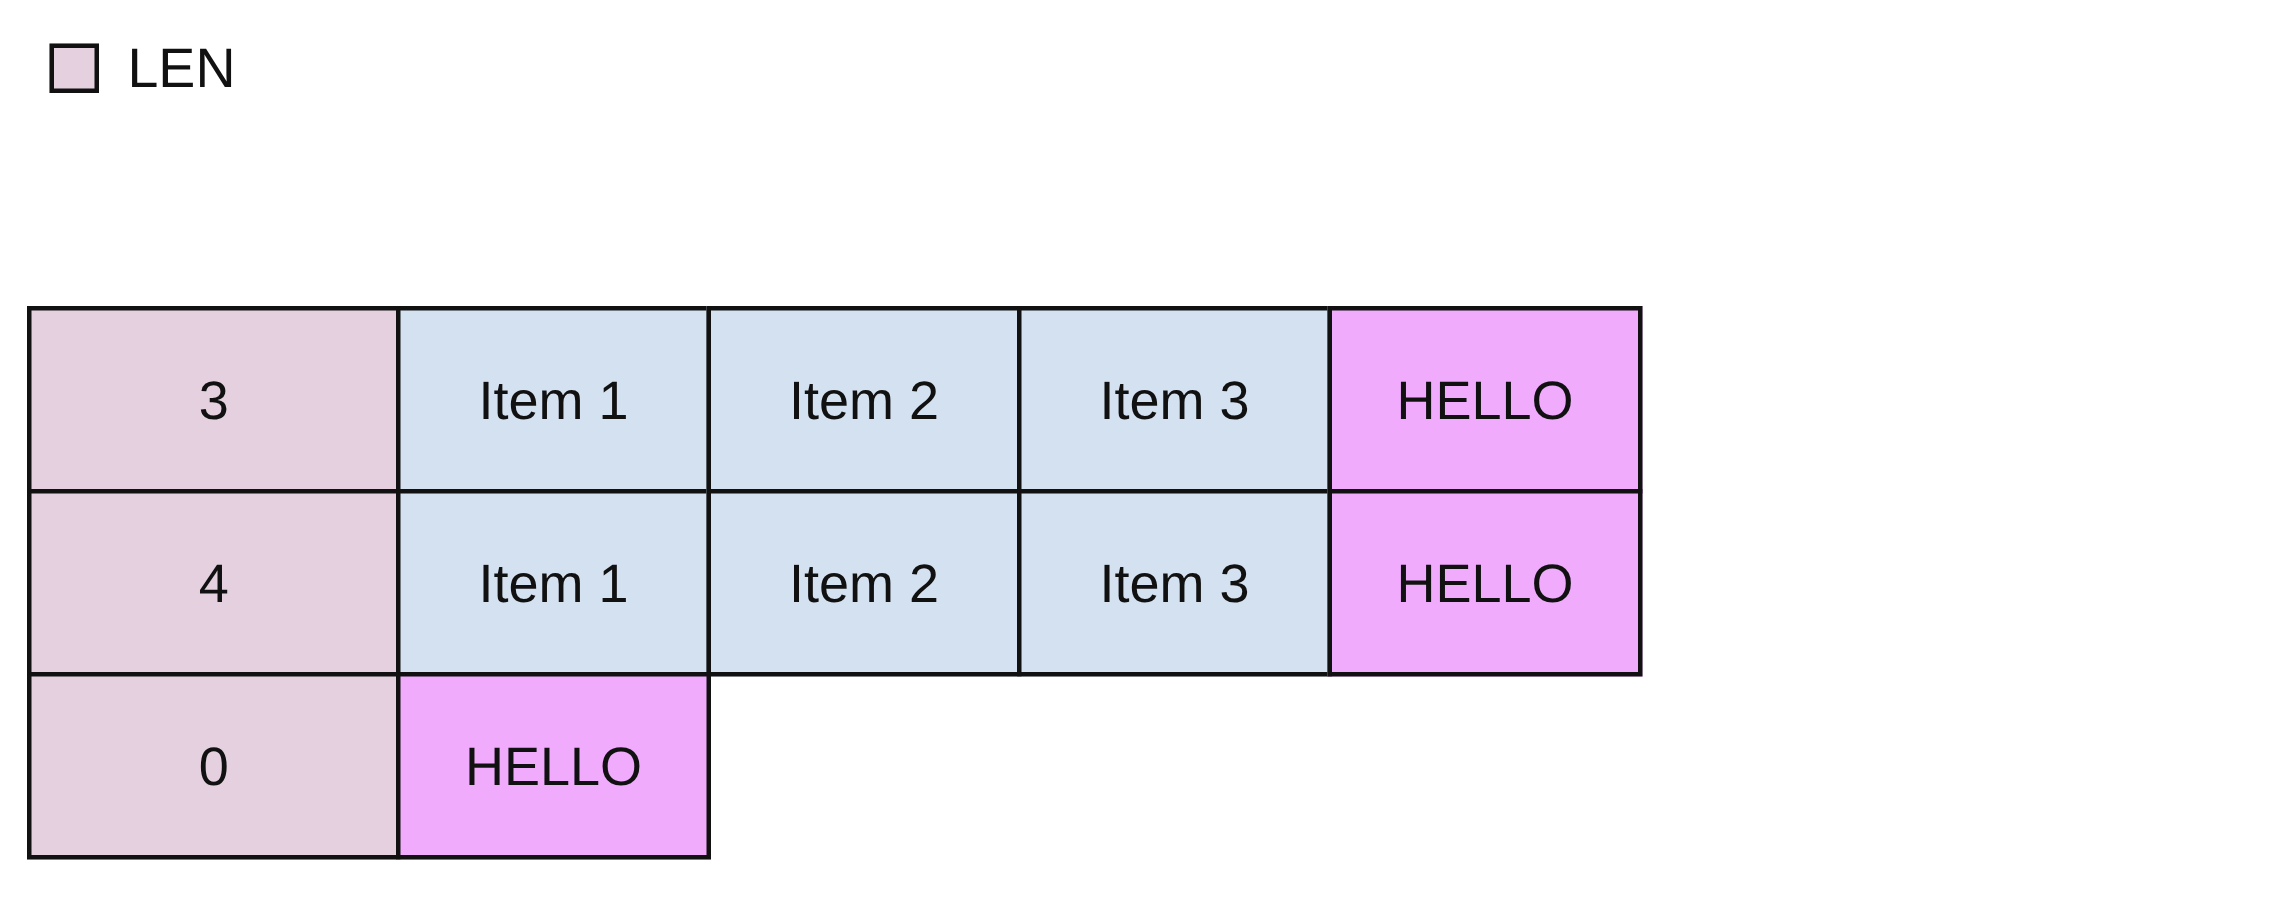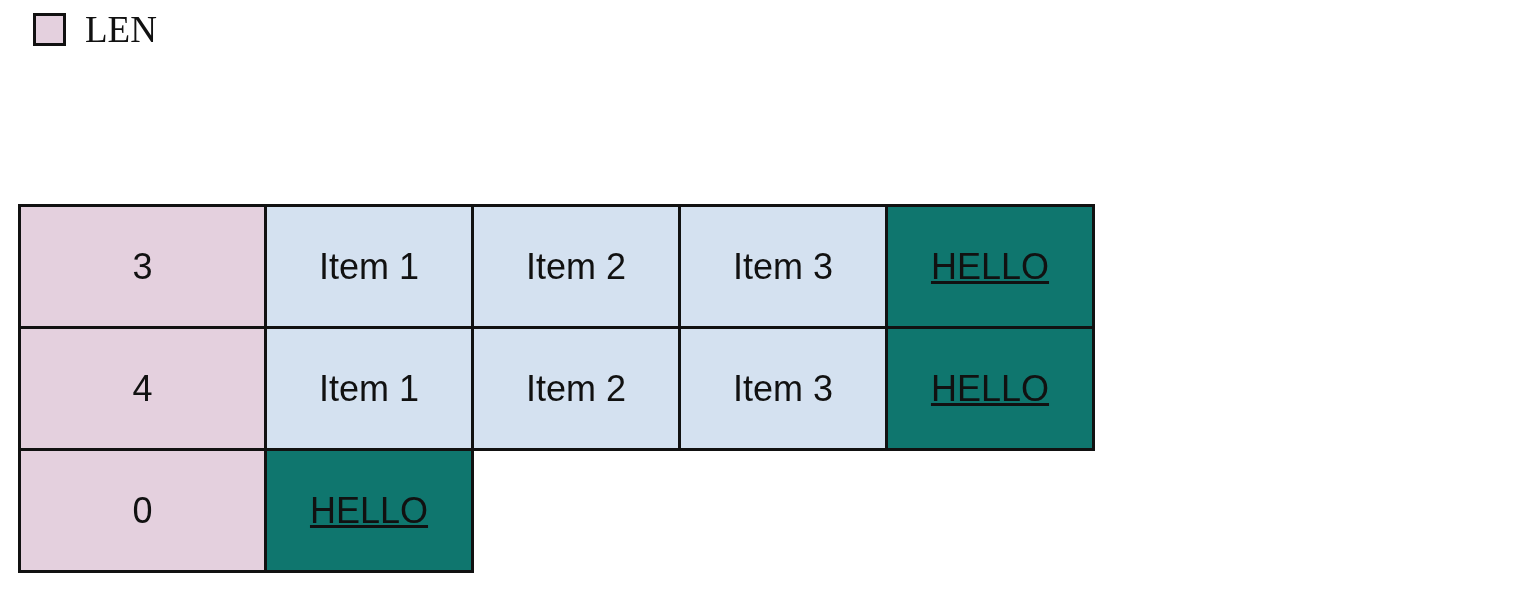--- a/index.html
+++ b/index.html
@@ -13,23 +13,22 @@
     font-family: "Liberation Sans", sans-serif;
     color: #1a1a1a;
     overflow: hidden;
     position: relative;
   }
 
   
   #legend {
     position: absolute;
     left: 33px;
-    top: 6px;
+    top: 22px;
     width: 420px;
-    font-family: Liberation Serif, serif;
   }
   .legend-row {
     display: flex;
     align-items: center;
     height: 46px;
   }
   .legend-swatch {
     width: 33px;
     height: 33px;
     box-sizing: border-box;
@@ -70,21 +69,21 @@
     color: #111111;
     white-space: nowrap;
   }
   .cell:first-child { margin-left: 0; }
 
   .w-len { width: 249px; }
   .w-std { width: 210px; }
 
   .t-LEN { background: #e4d0de; }
   .t-LST { background: #d4e1f0; }
-  .t-FLD { background: #0f766e; text-decoration: underline; }
+  .t-FLD { background: #f0abfc; }
 </style>
 </head>
 <body>
 
 <div id="legend">
     <div class="legend-row">
       <span class="legend-swatch" style="background: rgb(228, 208, 222);"></span>
       <span class="legend-label">LEN</span>
     </div>
   </div>

